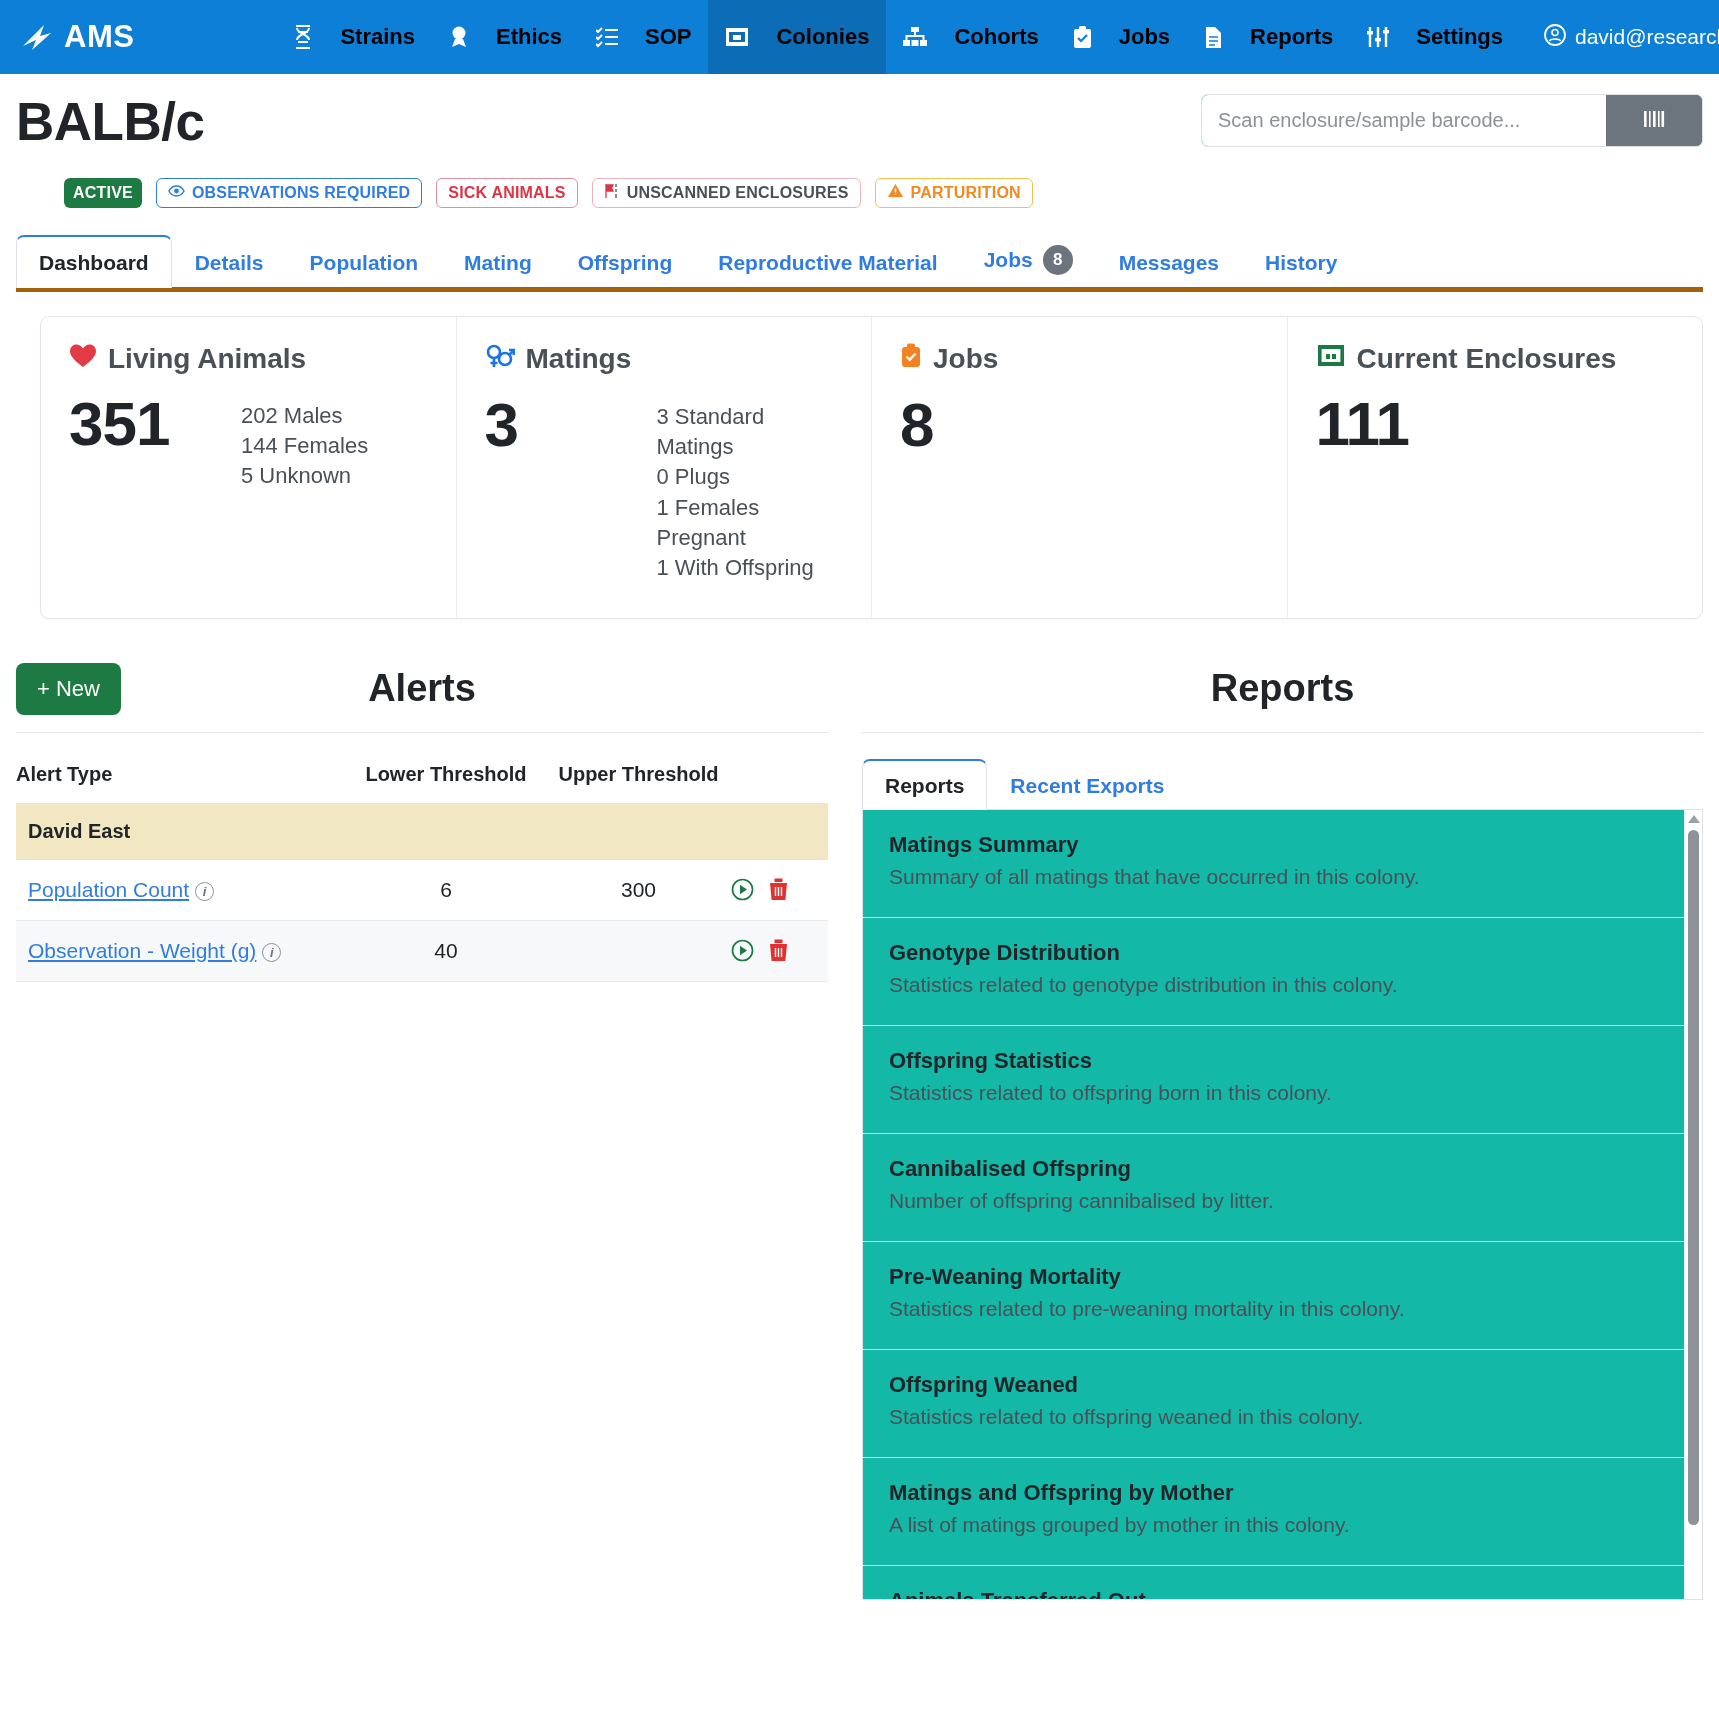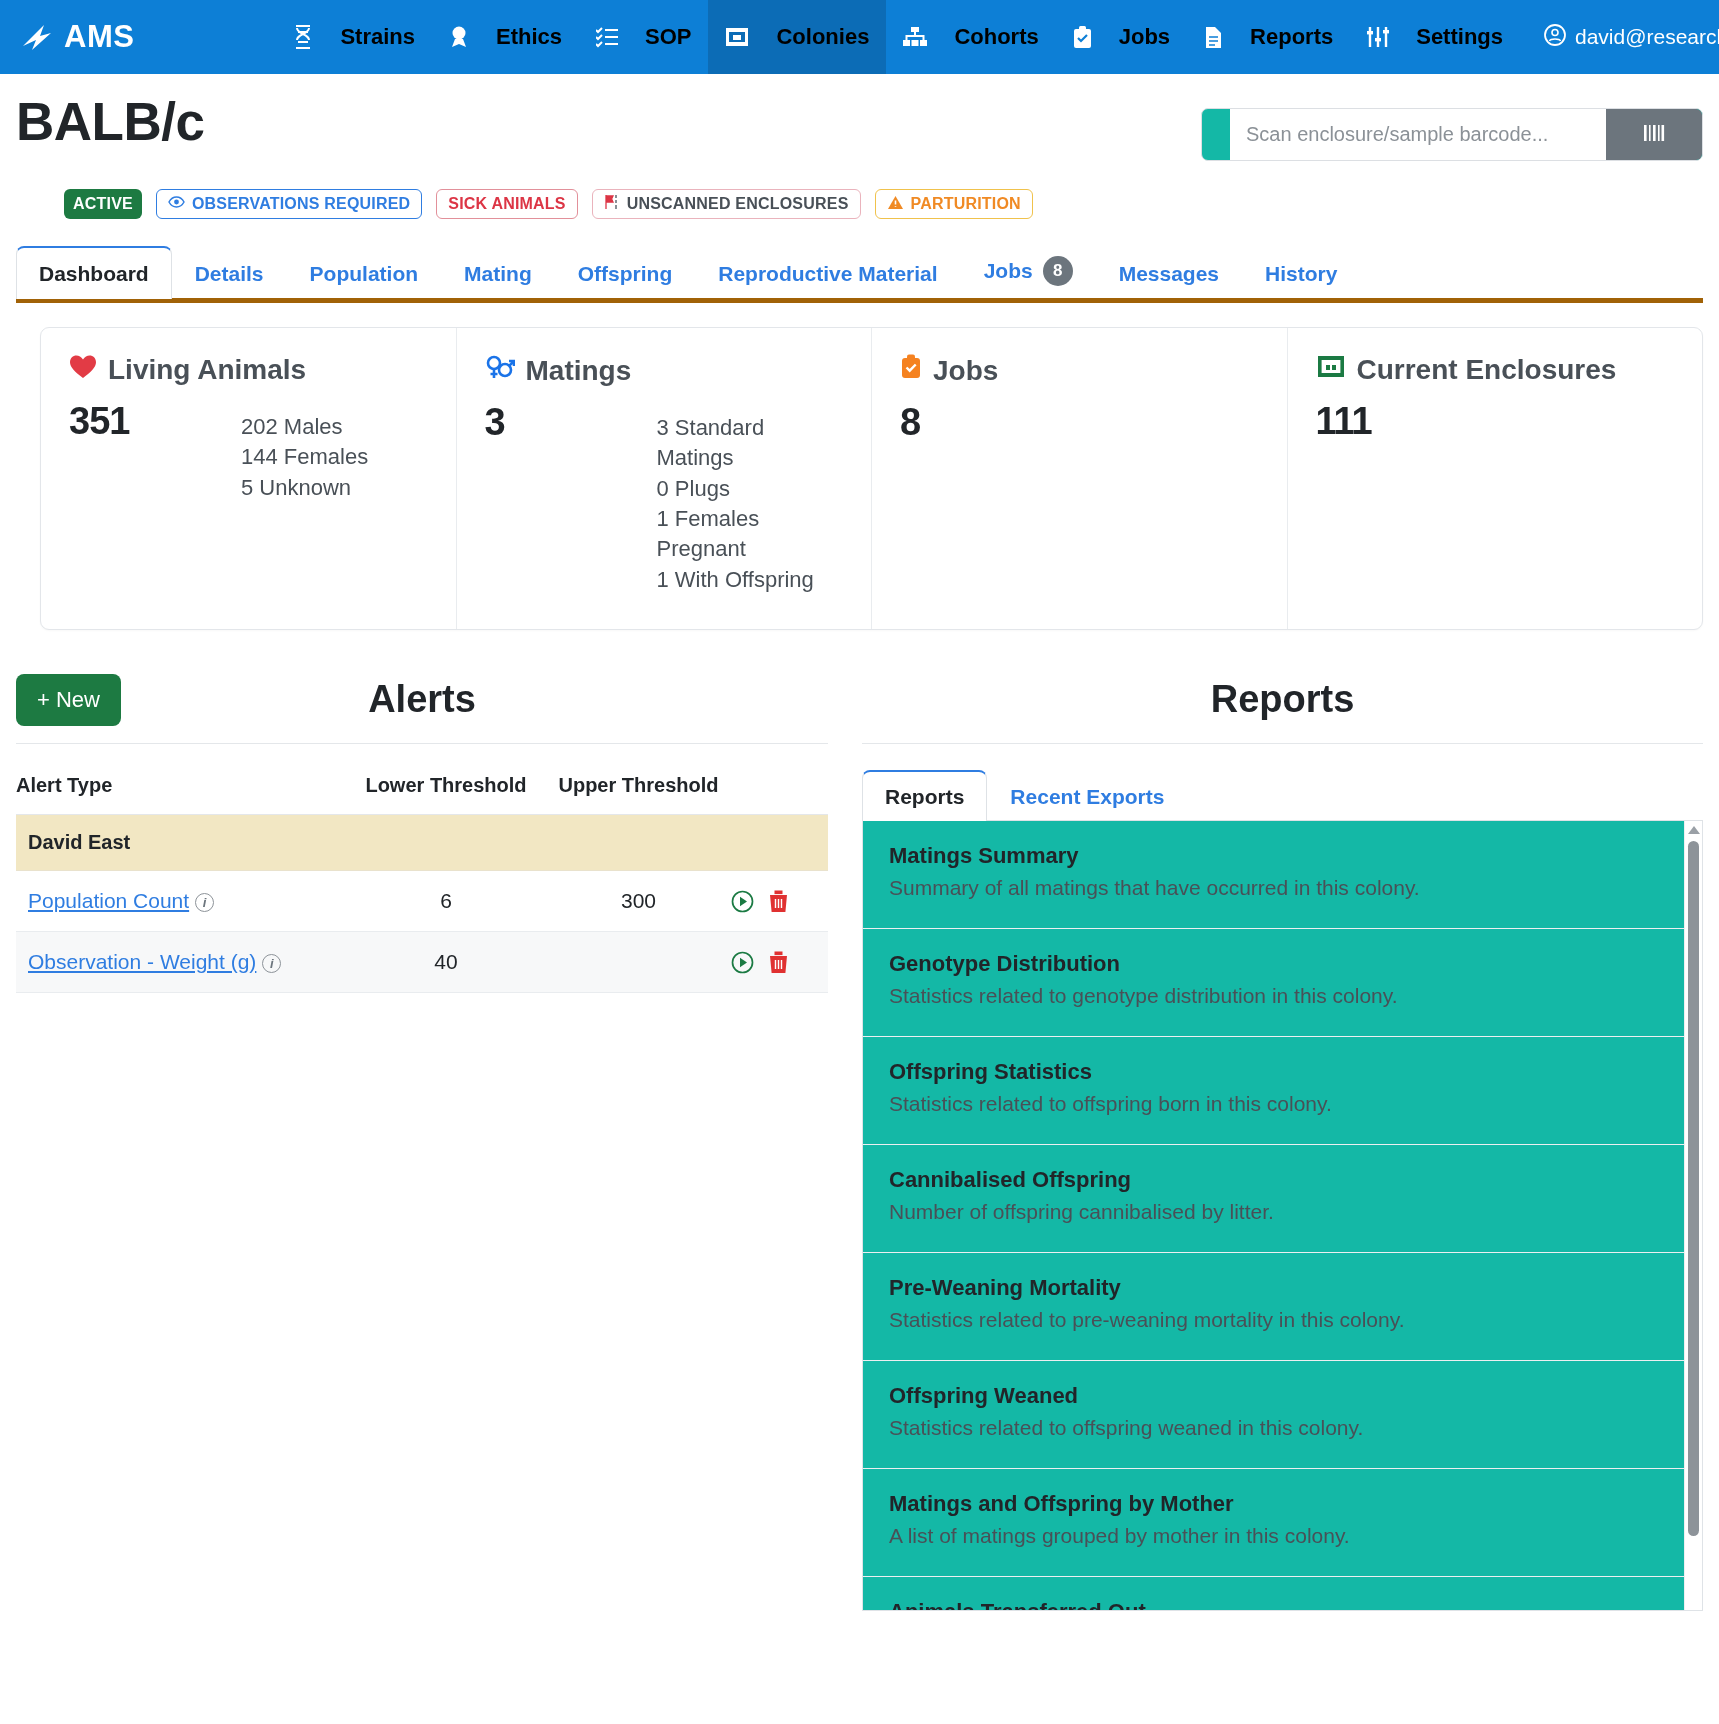--- a/index.html
+++ b/index.html
@@ -48,25 +48,24 @@
   .page-wrap { padding: 0 16px; }
   .header-row {
     display: flex; align-items: flex-start;
     padding-top: 20px;
   }
   .page-title {
     font-size: 53px; font-weight: 700; line-height: 1.05;
     letter-spacing: -0.5px; margin: 0; color: #212529;
   }
   .scanbox {
-    margin-left: auto; margin-top: 14px;
+    margin-left: auto; 
     display: flex; width: 502px; height: 53px;
     border: 1px solid #dcdfe3; border-radius: 7px; overflow: hidden;
     background: #14b8a6;
-    padding-left: 28px;
   }
   .scanbox input {
     flex: 1; border: 0; outline: none;
     font-size: 20px; padding: 0 16px;
     font-family: "Liberation Sans", sans-serif;
     color: #495057;
   }
   .scanbox input::placeholder { color: #8b9197; }
   .scan-btn {
     width: 96px; background: #6c757d;
@@ -128,21 +127,21 @@
     border-right: 1px solid #e9ecef;
     min-height: 245px;
   }
   .stat:last-child { border-right: 0; }
   .stat-head {
     display: flex; align-items: center; gap: 11px;
     font-size: 28px; font-weight: 700; color: #495057;
   }
   .stat-body { display: flex; align-items: flex-start; margin-top: 16px; }
   .stat-num {
-    font-size: 38px; font-weight: 700; color: #212529;
+    font-size: 62px; font-weight: 700; color: #212529;
     line-height: 1.05; min-width: 172px; letter-spacing: -1px;
   }
   .stat-lines { font-size: 22px; color: #495057; line-height: 1.38; padding-top: 10px; }
 
   
   .cols { display: flex; gap: 34px; margin-top: 48px; }
   .col-left { width: 812px; }
   .col-right { flex: 1; }
 
   .panel-head {

